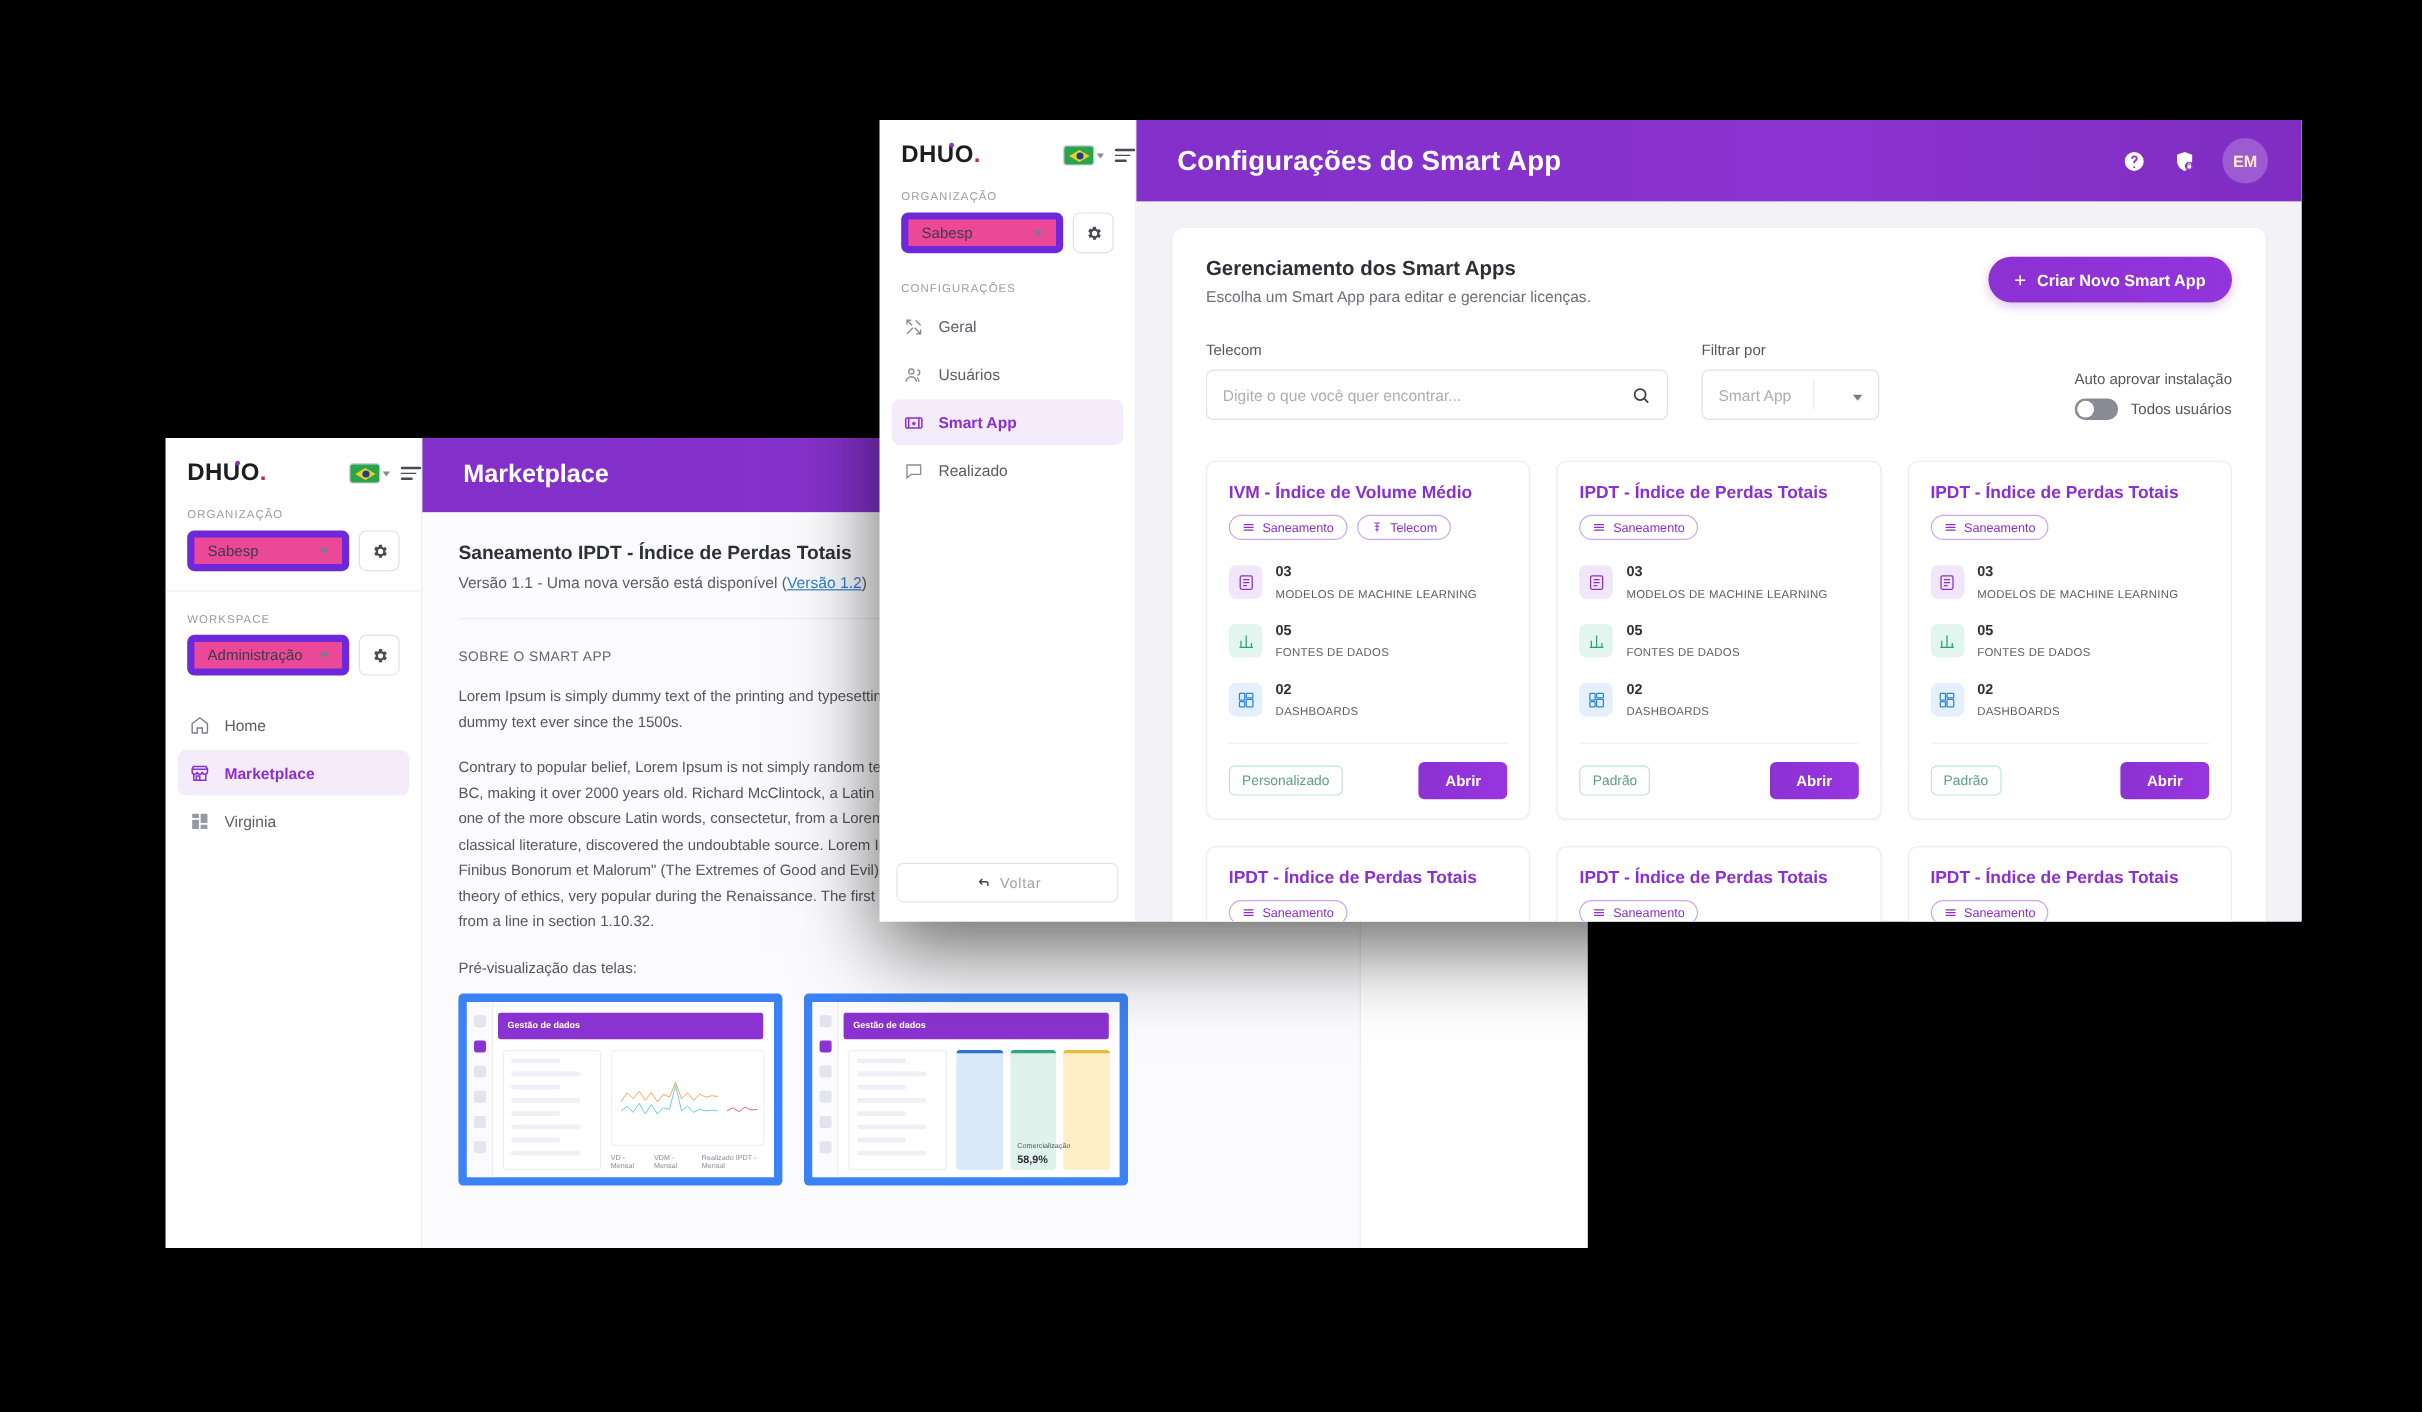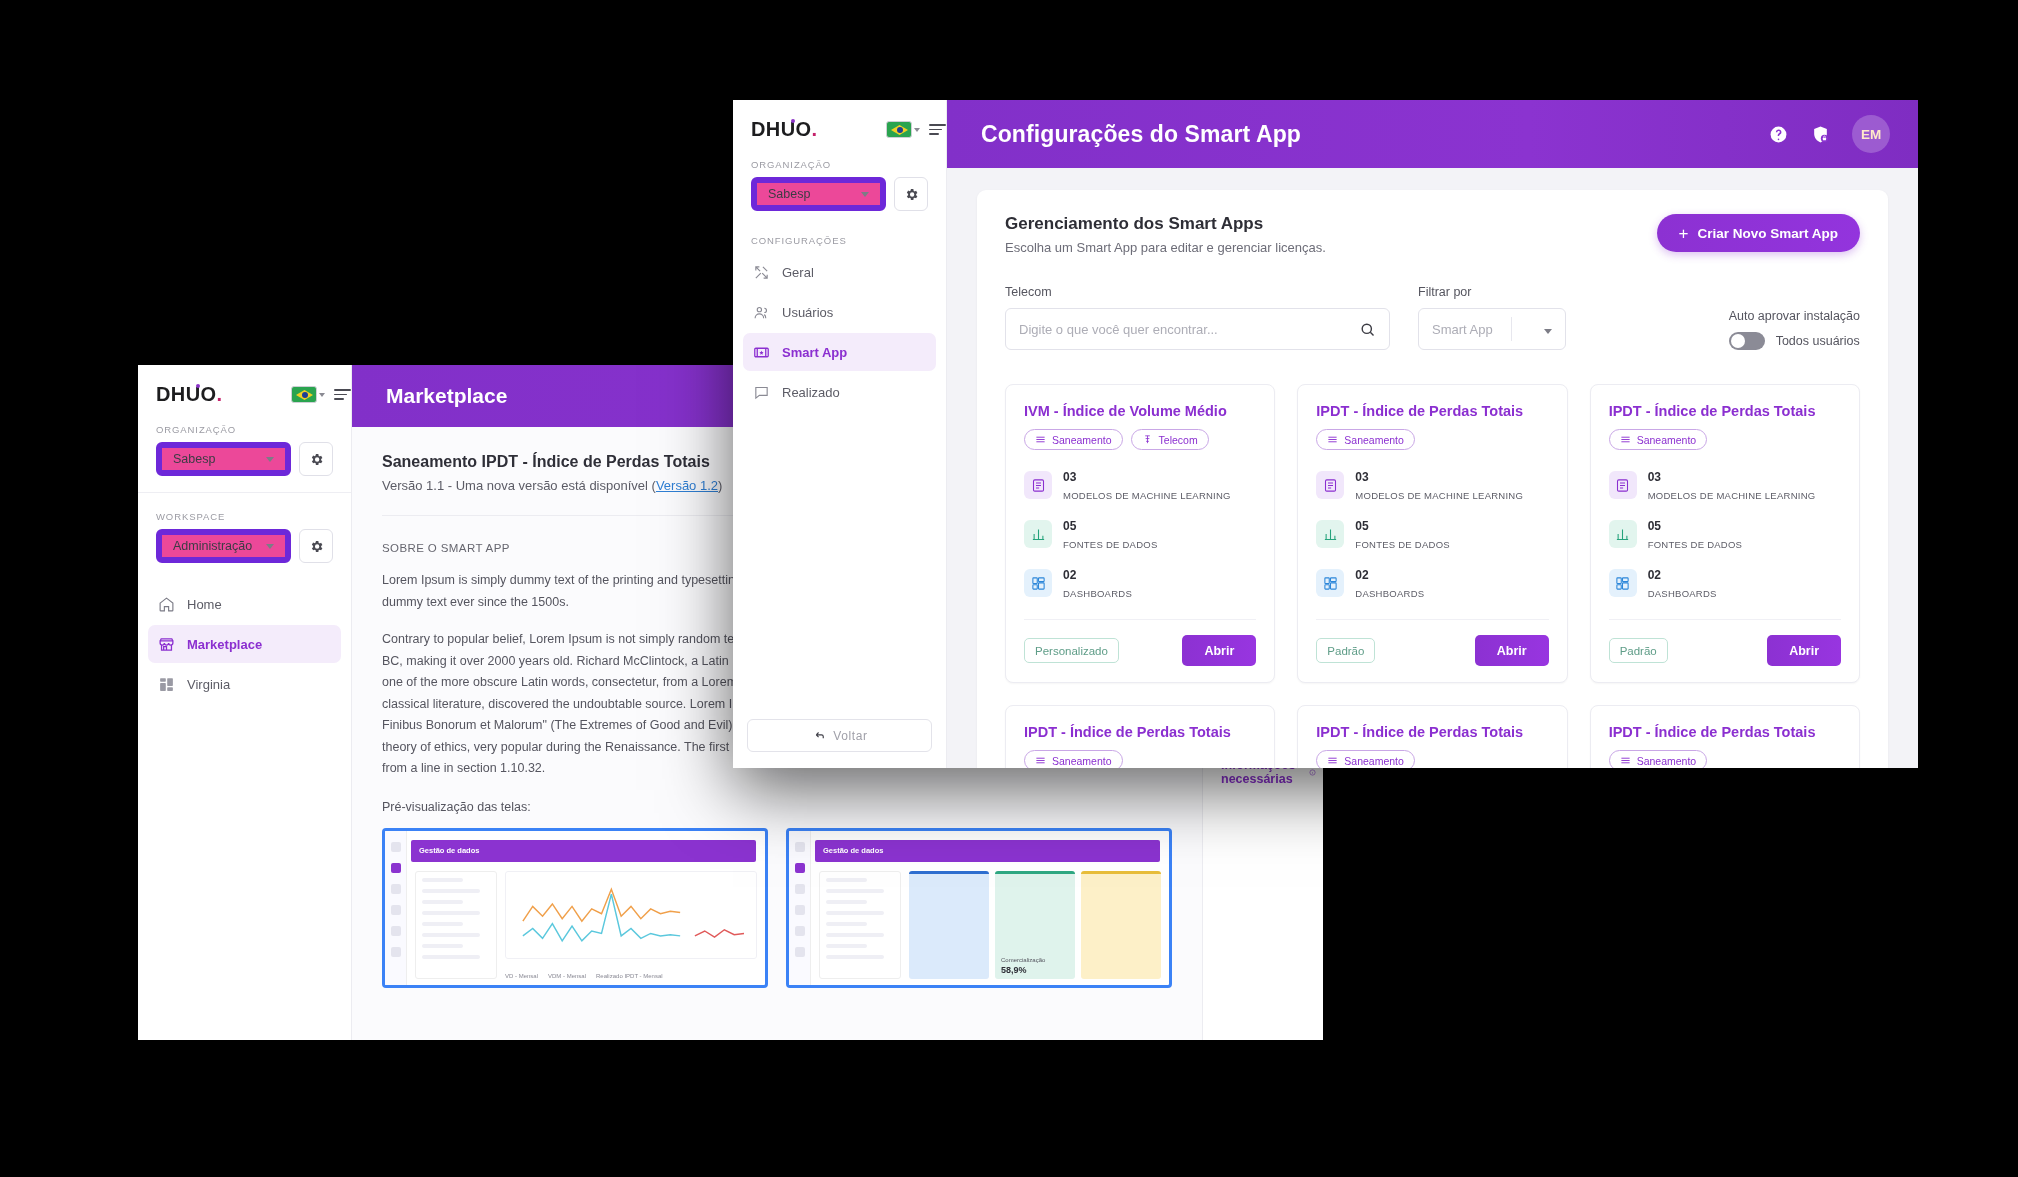--- a/index.html
+++ b/index.html
@@ -163,21 +163,21 @@
   .mp-main { flex: 1; padding: 26px 30px 0 30px; }
   .mp-h1 { font-size: 16px; font-weight: 700; color: #2f2f38; }
   .mp-ver { font-size: 13px; color: #5c5c66; margin-top: 7px; }
   .mp-ver a { color: #2f7fd4; }
   .mp-rule { height: 1px; background: #ececf1; margin: 22px 0 0 0; }
   .mp-sub { font-size: 11.5px; color: #66666f; letter-spacing: .4px; margin-top: 26px; }
   .mp-p { font-size: 12.5px; color: #55555f; line-height: 1.72; margin-top: 16px;
           max-width: 690px; }
   .mp-prev-lbl { font-size: 12.5px; color: #55555f; margin-top: 20px; }
   .thumbs { display: flex; gap: 18px; margin-top: 14px; }
-  .thumb { width: 386px; height: 160px; border: 3px solid #3b82f6; border-radius: 4px;
+  .thumb { width: 270px; height: 160px; border: 7px solid #3b82f6; border-radius: 4px;
            background: #fff; overflow: hidden; position: relative; }
   .th-bar { height: 22px; background: #8b33d0; margin: 9px 9px 0 26px; border-radius: 2px;
             display: flex; align-items: center; padding: 0 8px; }
   .th-bar span { color: #fff; font-size: 7.5px; font-weight: 700; }
   .th-rail { position: absolute; left: 0; top: 0; bottom: 0; width: 22px; background: #fafaff;
              border-right: 1px solid #eee; }
   .th-rail i { display: block; width: 10px; height: 10px; border-radius: 2px; background: #e4e4ee;
                margin: 11px auto 0; }
   .th-rail i.on { background: #8b33d0; }
   .th-panel { position: absolute; left: 30px; top: 40px; width: 82px; bottom: 6px;

